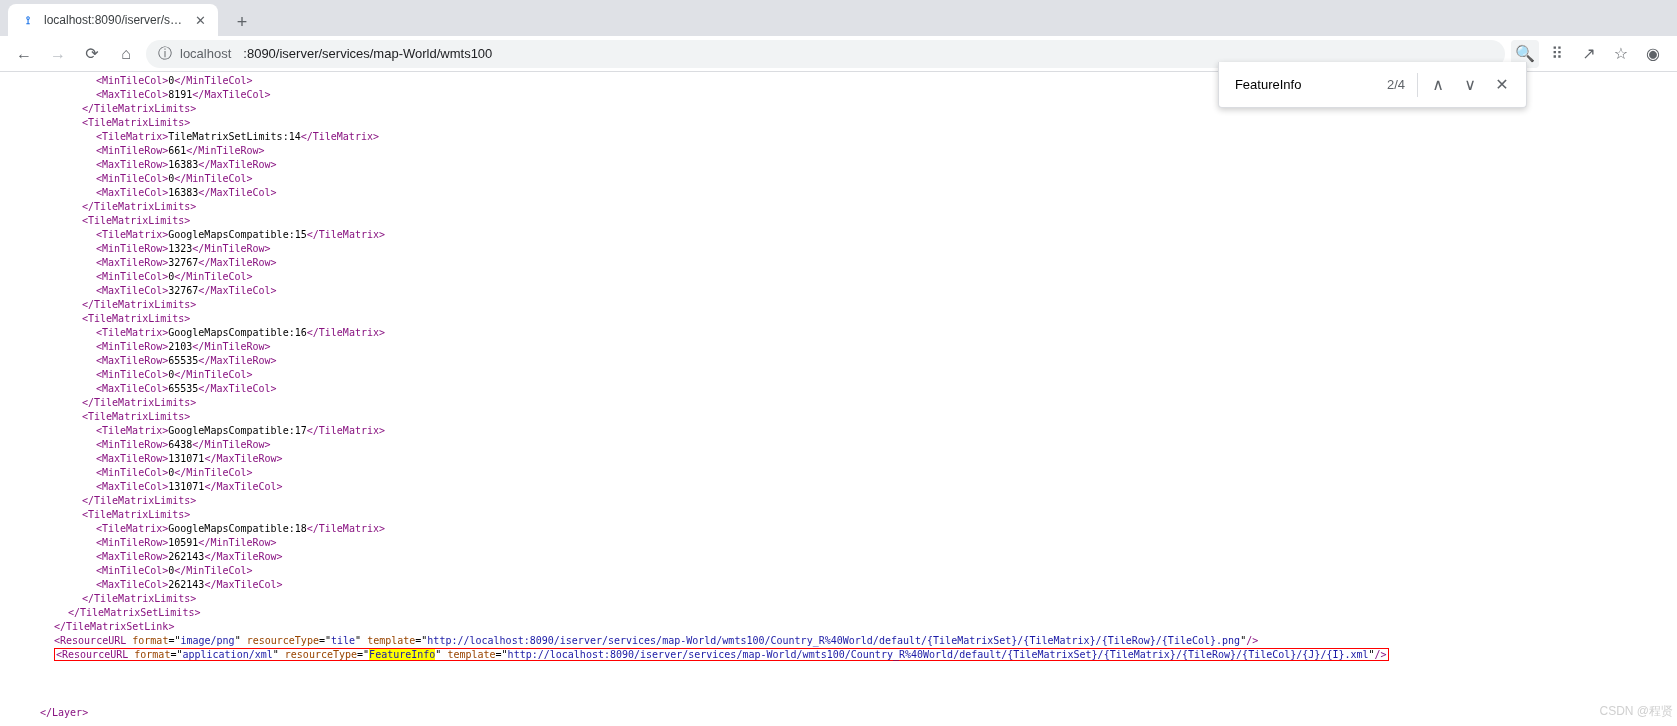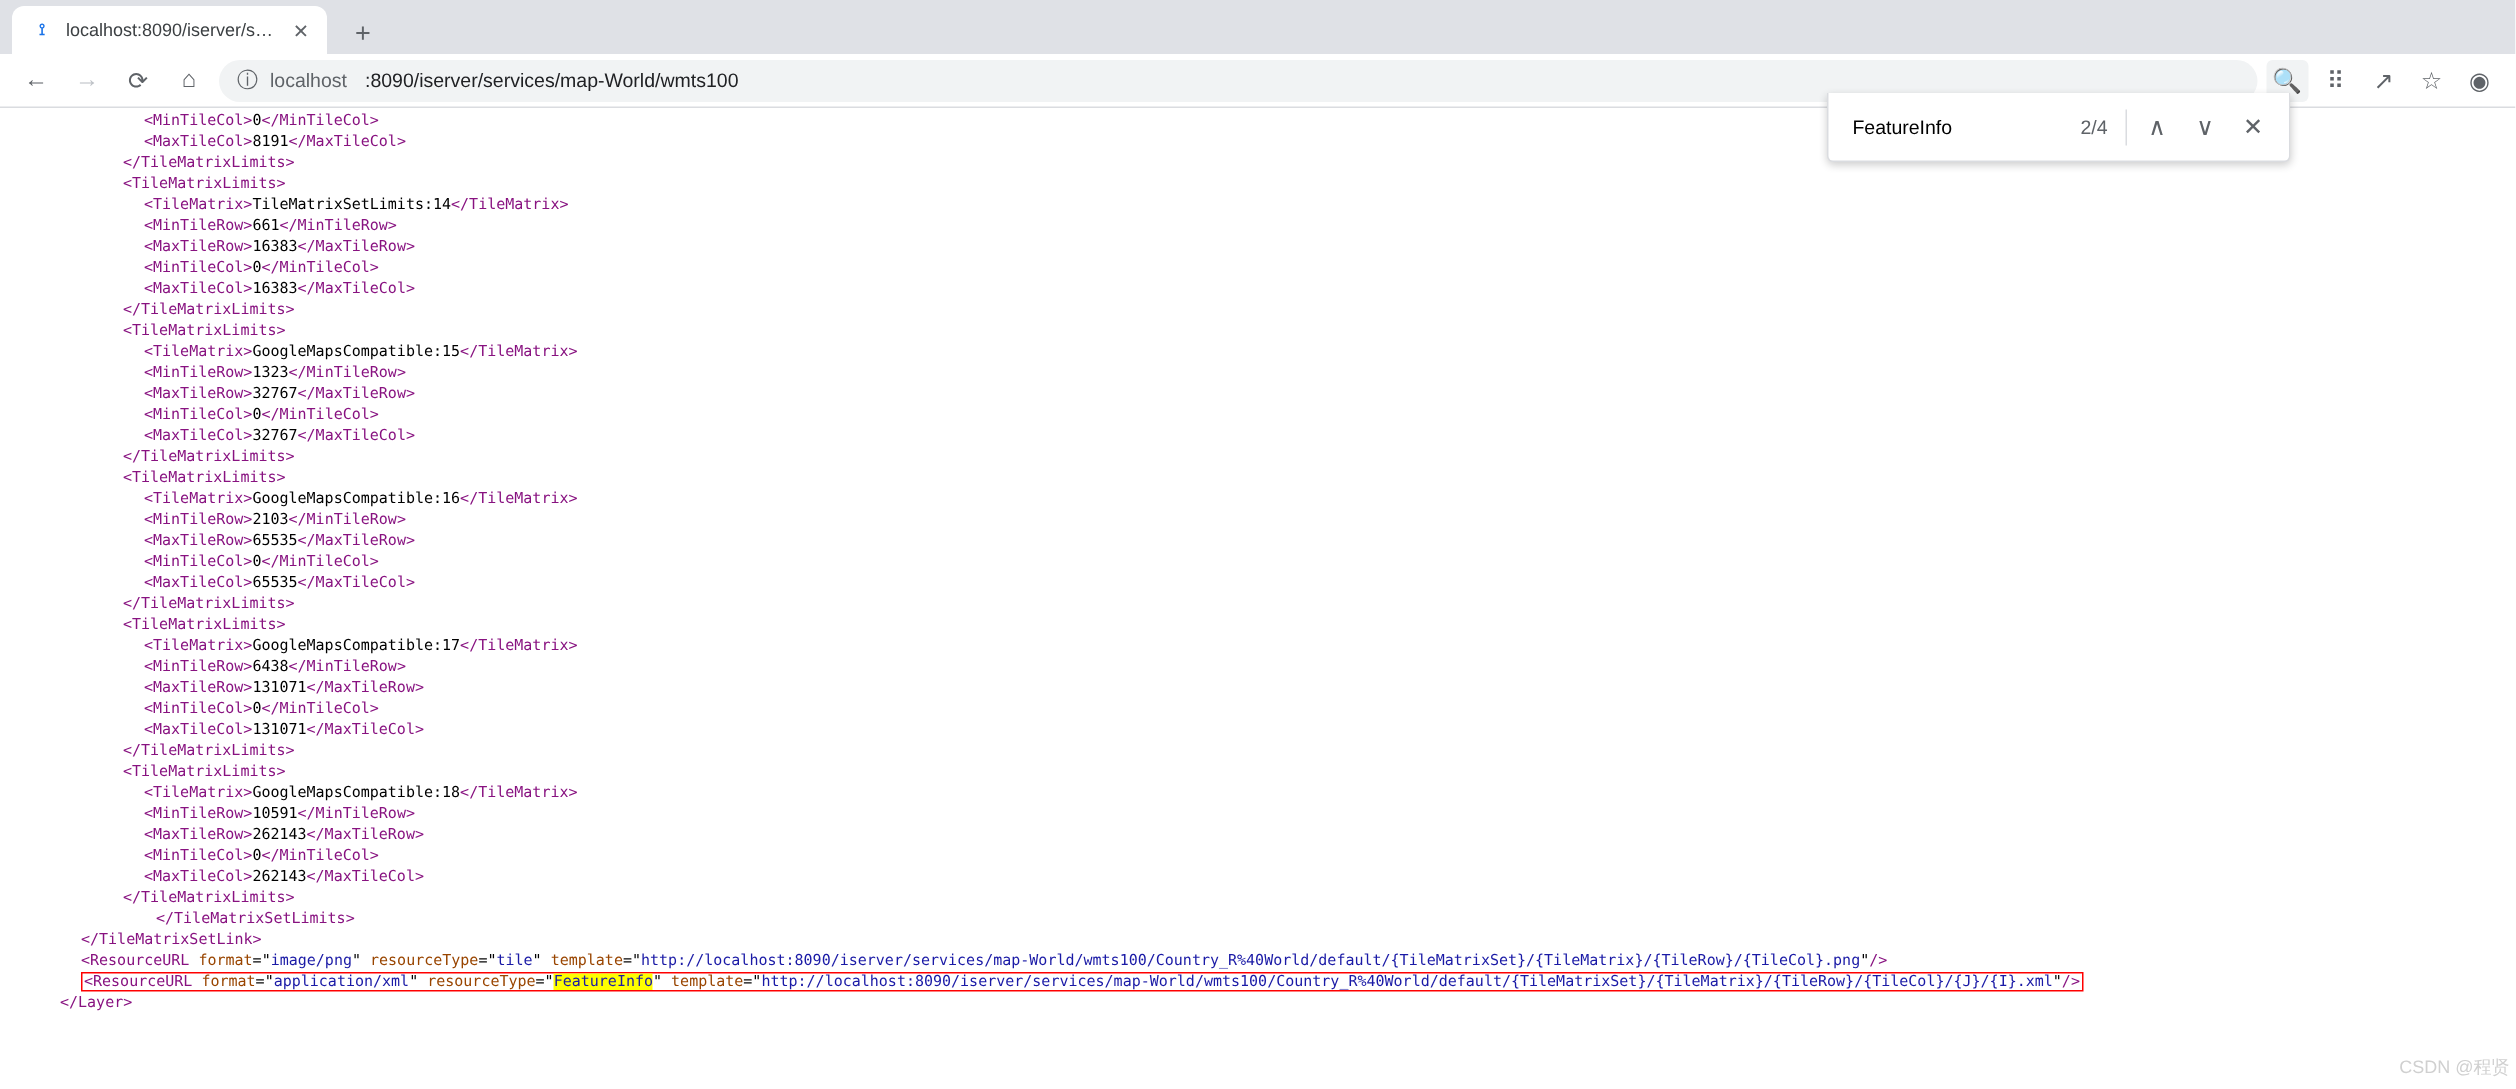--- a/index.html
+++ b/index.html
@@ -23,21 +23,21 @@
 
 
 .find-bar { position:absolute; top:62px; right:150px; background:#fff; border:1px solid #dadce0; border-top:none; border-radius:0 0 4px 4px; box-shadow:0 2px 6px rgba(0,0,0,.2); display:flex; align-items:center; height:46px; padding:0 8px; }
 .find-bar input { border:none; outline:none; font-size:13px; padding:6px 8px; width:160px; }
 .find-bar .count { color:#5f6368; font-size:13px; padding-right:8px; }
 .find-bar .sep { width:1px; height:24px; background:#dadce0; margin:0 4px; }
 .find-bar .fi-btn { width:32px;height:32px;display:flex;align-items:center;justify-content:center;color:#5f6368;font-size:16px; }
 
 
 .content { font-family:Consolas,monospace; font-size:10px; line-height:14px; padding:2px 0 8px 0; color:#000; white-space:nowrap; }
-.i1{padding-left:82px;} .i2{padding-left:96px;} .i3{padding-left:104px;} .i4{padding-left:54px;} .i5{padding-left:40px;}
+.i1{padding-left:82px;} .i2{padding-left:96px;} .i3{padding-left:68px;} .i4{padding-left:54px;} .i5{padding-left:40px;margin-top:44px;}
 .pre{position:relative;}
 .tag{color:#881280;}
 .attr{color:#994500;}
 .val{color:#1a1aa6;}
 .text{color:#000;}
 .hl{background:#ffff00;}
 .redbox{border:1px solid #ff0000;padding:0 1px;}
 .faded{color:#c0c0c0;}
 .watermark{position:fixed;bottom:6px;right:4px;color:#d0d0d0;font-size:12px;font-family:Arial;}
 </style>

